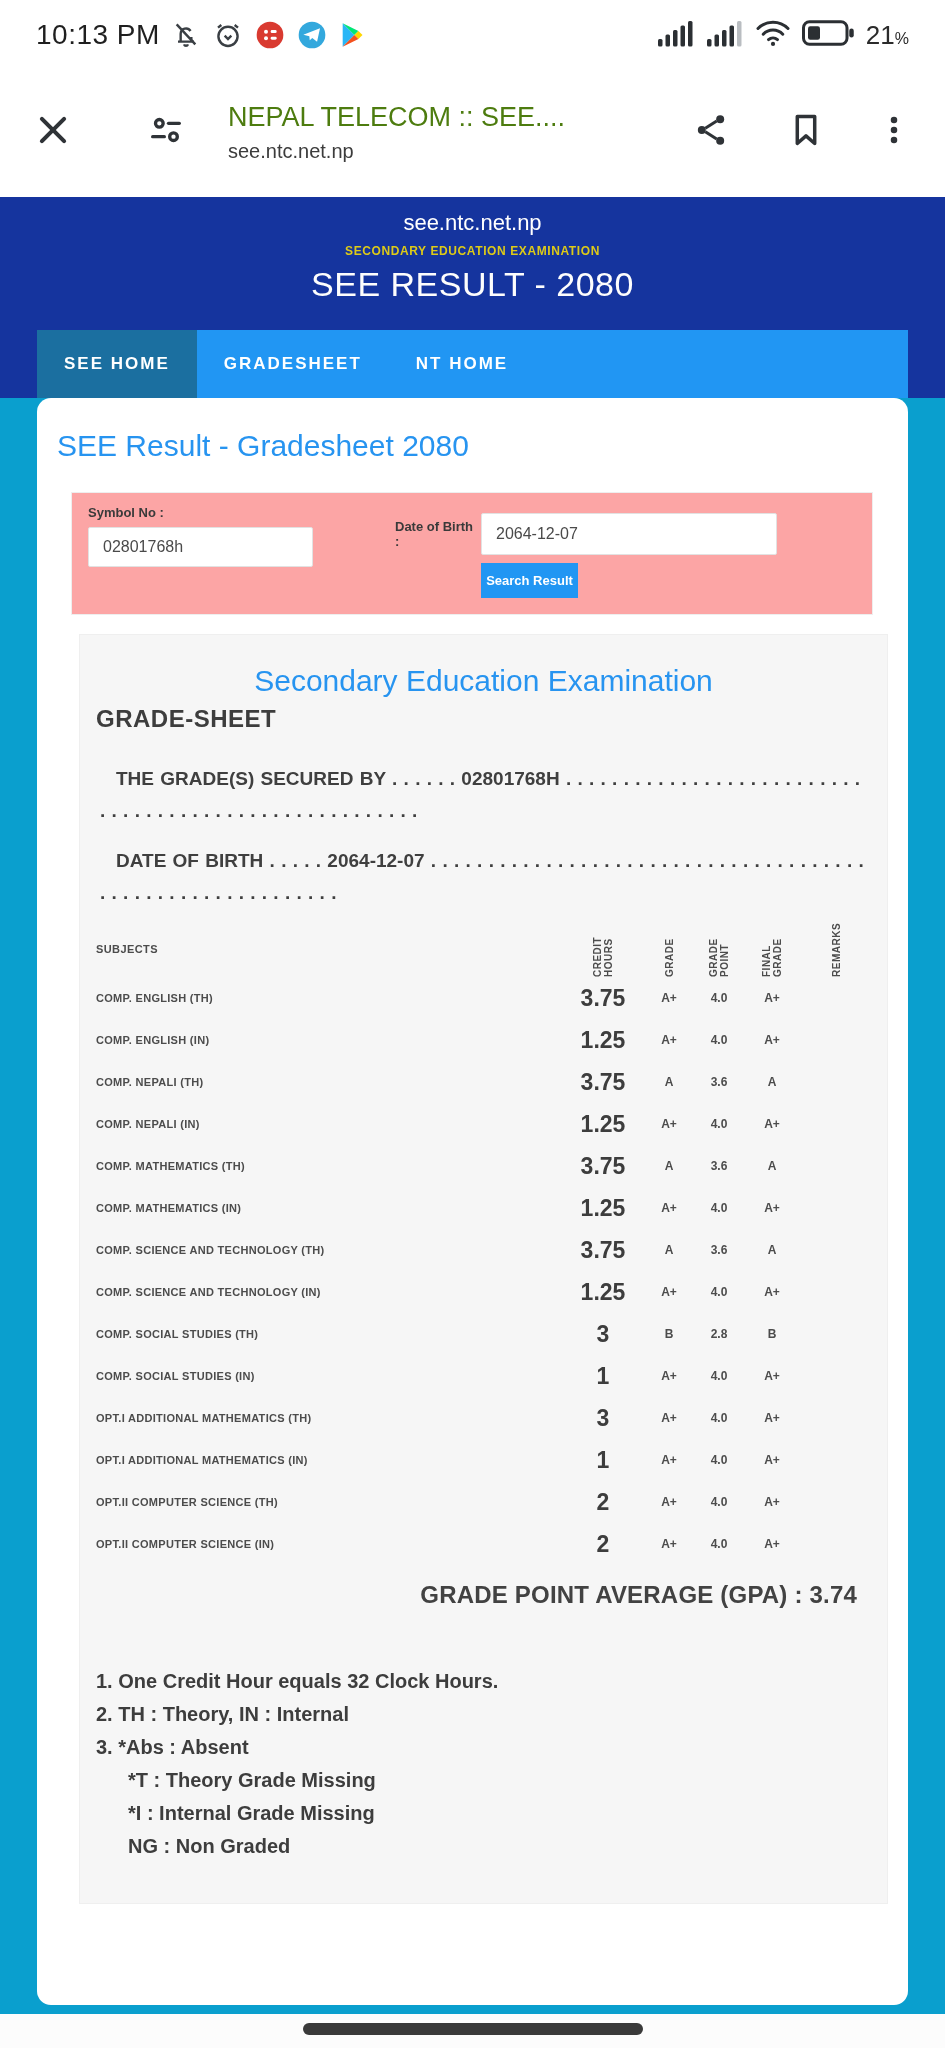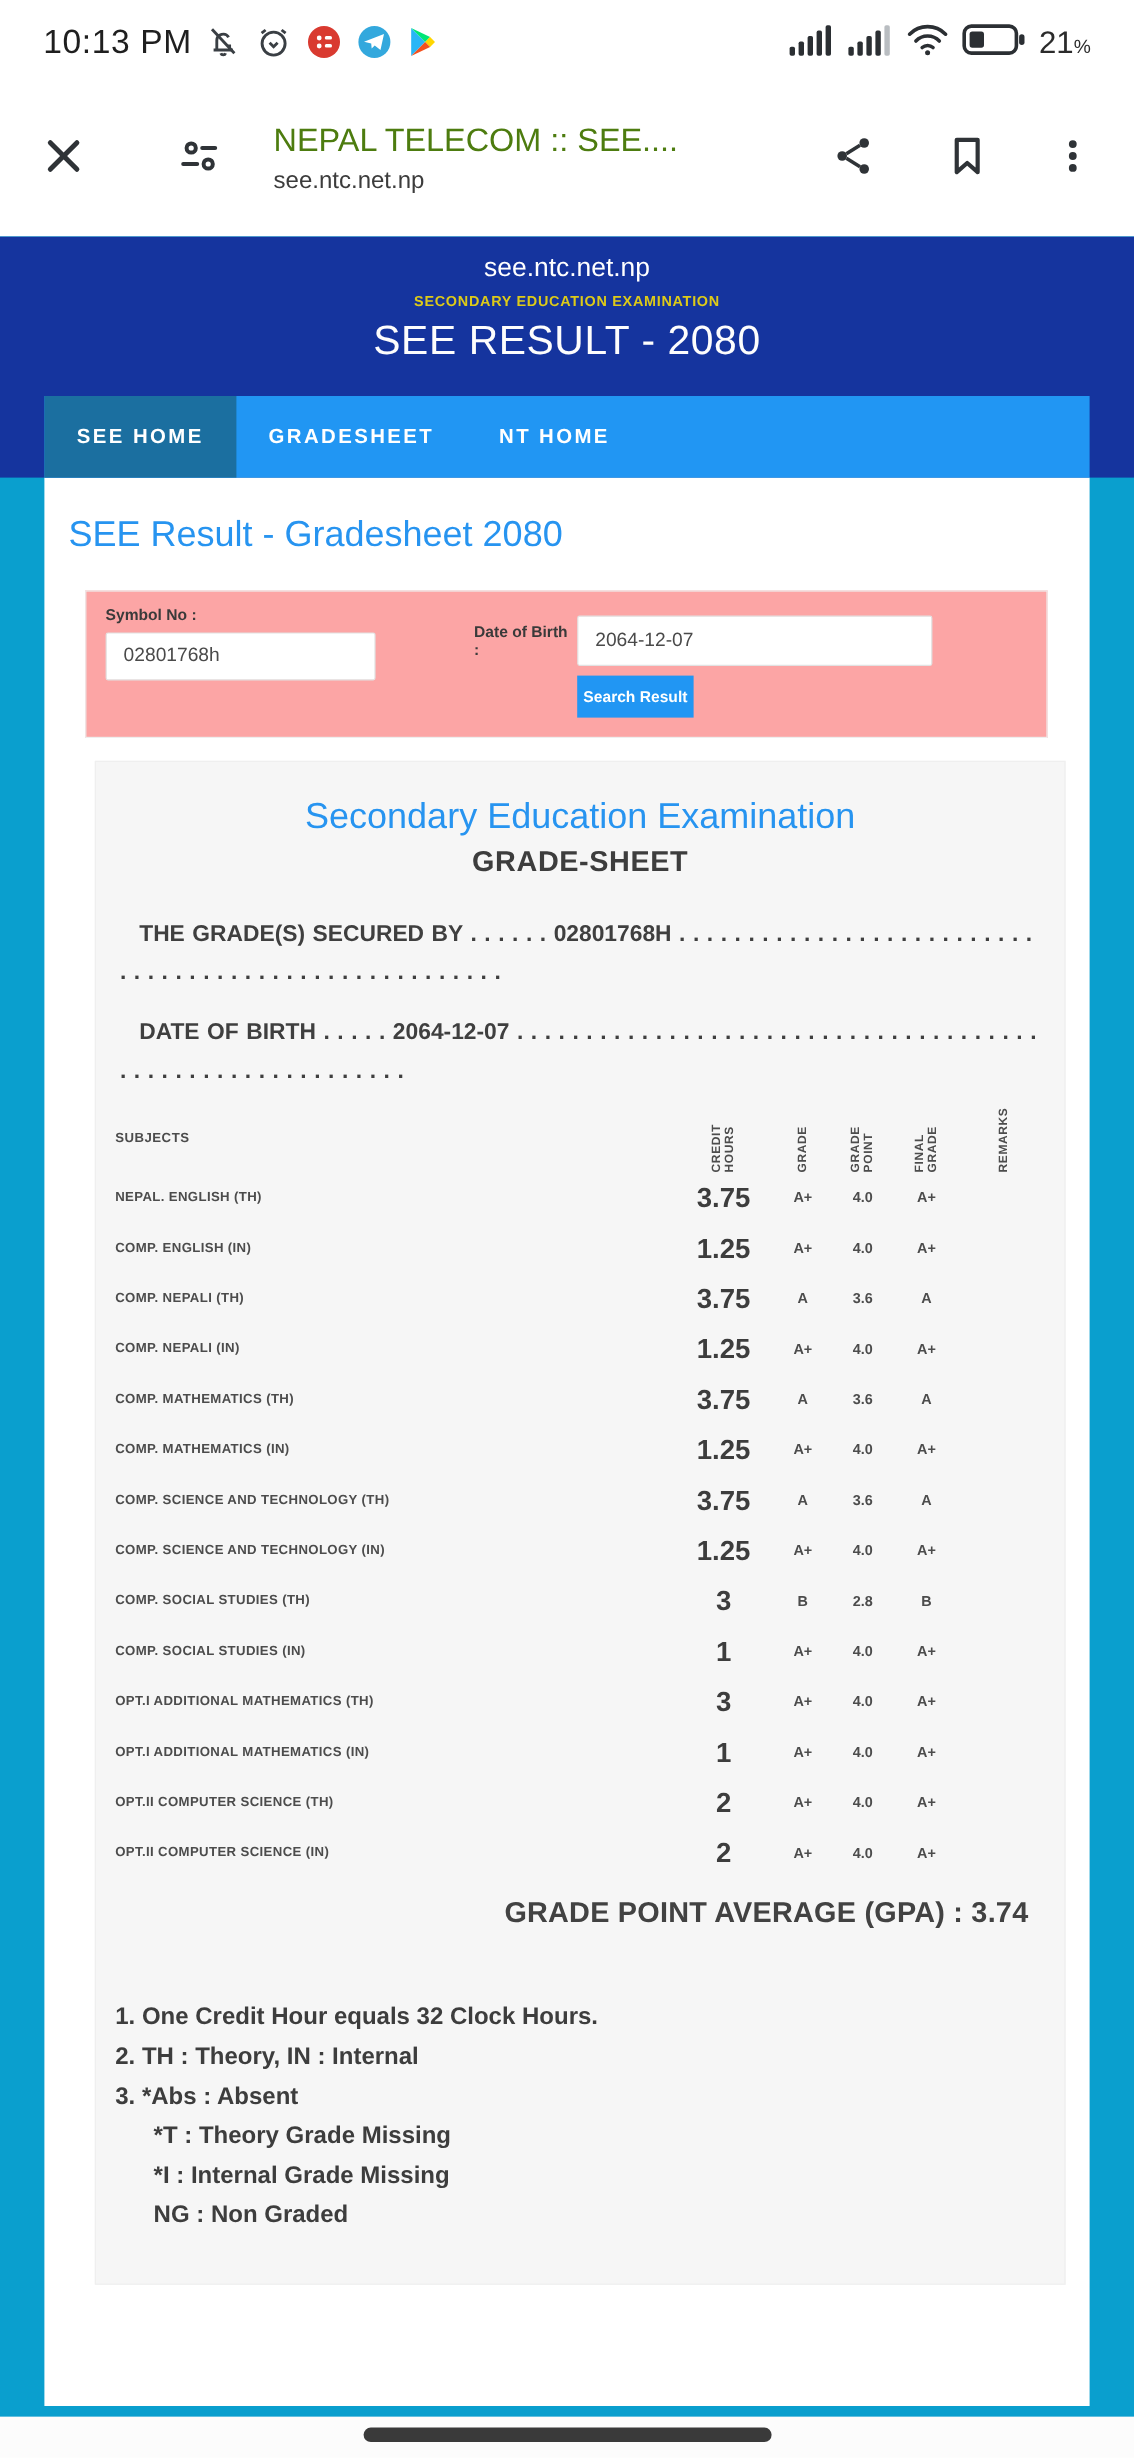--- a/index.html
+++ b/index.html
@@ -33,42 +33,42 @@
   .hdr-domain { color:#fff; font-size:22px; line-height:26px; }
   .hdr-exam { color:#ddca18; font-size:12px; font-weight:bold; letter-spacing:0.6px; margin-top:8px; }
   .hdr-title { color:#fdfdfd; font-size:34px; letter-spacing:0.5px; margin-top:7px; }
 
   .navbar { margin:auto 37px 0 37px; height:68px; background:#2196f3; display:flex; align-items:stretch; }
   .tab { display:flex; align-items:center; justify-content:center; color:#fff; font-size:17px;
          font-weight:bold; letter-spacing:2px; padding:0 27px; cursor:pointer; }
   .tab.active { background:#1b6fa0; }
 
   
-  .card { margin:0 37px; background:#fff; height:1607px; overflow:hidden; padding:30px 20px 0 20px; }
+  .card { margin:0 37px; background:#fff; height:1607px; overflow:hidden; padding:30px 20px 0 20px;border-radius:14px; }
   .h1 { color:#2794f0; font-size:30px; line-height:36px; font-weight:400; }
 
   .form-panel { margin:28px 15px 0 14px; background:#fca5a5; border:1px solid #eeeeee;
                 padding:12px 18px 16px 16px; display:flex; }
   .fcol-left { width:255px; }
   .flabel { font-size:13px; font-weight:bold; color:#3a3a3a; }
   .tinput { width:225px; height:40px; background:#fff; border:1px solid #e2e2e2; border-radius:2px;
             font-size:16px; color:#4a4a4a; padding:0 14px; margin-top:7px;
             font-family:"Liberation Sans","DejaVu Sans",sans-serif; }
   .fcol-right { margin-left:52px; padding-top:8px; }
   .dob-row { display:flex; align-items:center; }
   .dob-row .flabel { width:82px; line-height:15px; }
   .dob-input { width:296px; height:42px; margin-top:0; margin-left:4px; }
   .search-btn { margin:8px 0 0 86px; width:97px; height:35px; background:#2196f3; color:#fff;
                 border:none; font-size:13px; font-weight:bold; cursor:pointer;
                 font-family:"Liberation Sans","DejaVu Sans",sans-serif; }
 
   .sheet-panel { margin:19px 0 0 22px; background:#f6f6f6; border:1px solid #efefef;
                  padding:28px 16px 40px 16px; height:988px; min-height:940px; height:auto; }
   .sheet-title { text-align:center; color:#2794f0; font-size:30px; line-height:36px; font-weight:400; }
-  .sheet-sub { text-align:center; color:#3d3d3d; font-size:24px; line-height:28px; font-weight:bold;
+  .sheet-sub { text-align:left; color:#3d3d3d; font-size:24px; line-height:28px; font-weight:bold;
                margin-top:6px; letter-spacing:0.5px; }
   .dotline { font-size:19px; line-height:32px; font-weight:bold; color:#3f3f3f;
              padding:0 4px; text-indent:16px; word-spacing:1px; }
   .m-grades { margin-top:30px; }
   .m-dob { margin-top:18px; }
   .m-exam { margin-top:20px; }
 
   
   .gtable { margin-top:4px; }
   .g-head, .g-row { display:grid; grid-template-columns:1fr 80px 52px 48px 58px 70px; align-items:center; }
@@ -263,21 +263,21 @@
 HOURS</div>
           <div class="rot">GRADE</div>
           <div class="rot">GRADE
 POINT</div>
           <div class="rot">FINAL
 GRADE</div>
           <div class="rot">REMARKS</div>
         </div>
         <div id="grade-rows">
             <div class="g-row">
-              <div class="cell-subject">NEPAL. ENGLISH (TH)</div>
+              <div class="cell-subject">COMP. ENGLISH (TH)</div>
               <div class="cell-credit">3.75</div>
               <div class="cell-grade">A+</div>
               <div class="cell-point">4.0</div>
               <div class="cell-final">A+</div>
               <div class="cell-remarks"></div>
             </div>
             <div class="g-row">
               <div class="cell-subject">COMP. ENGLISH (IN)</div>
               <div class="cell-credit">1.25</div>
               <div class="cell-grade">A+</div>

